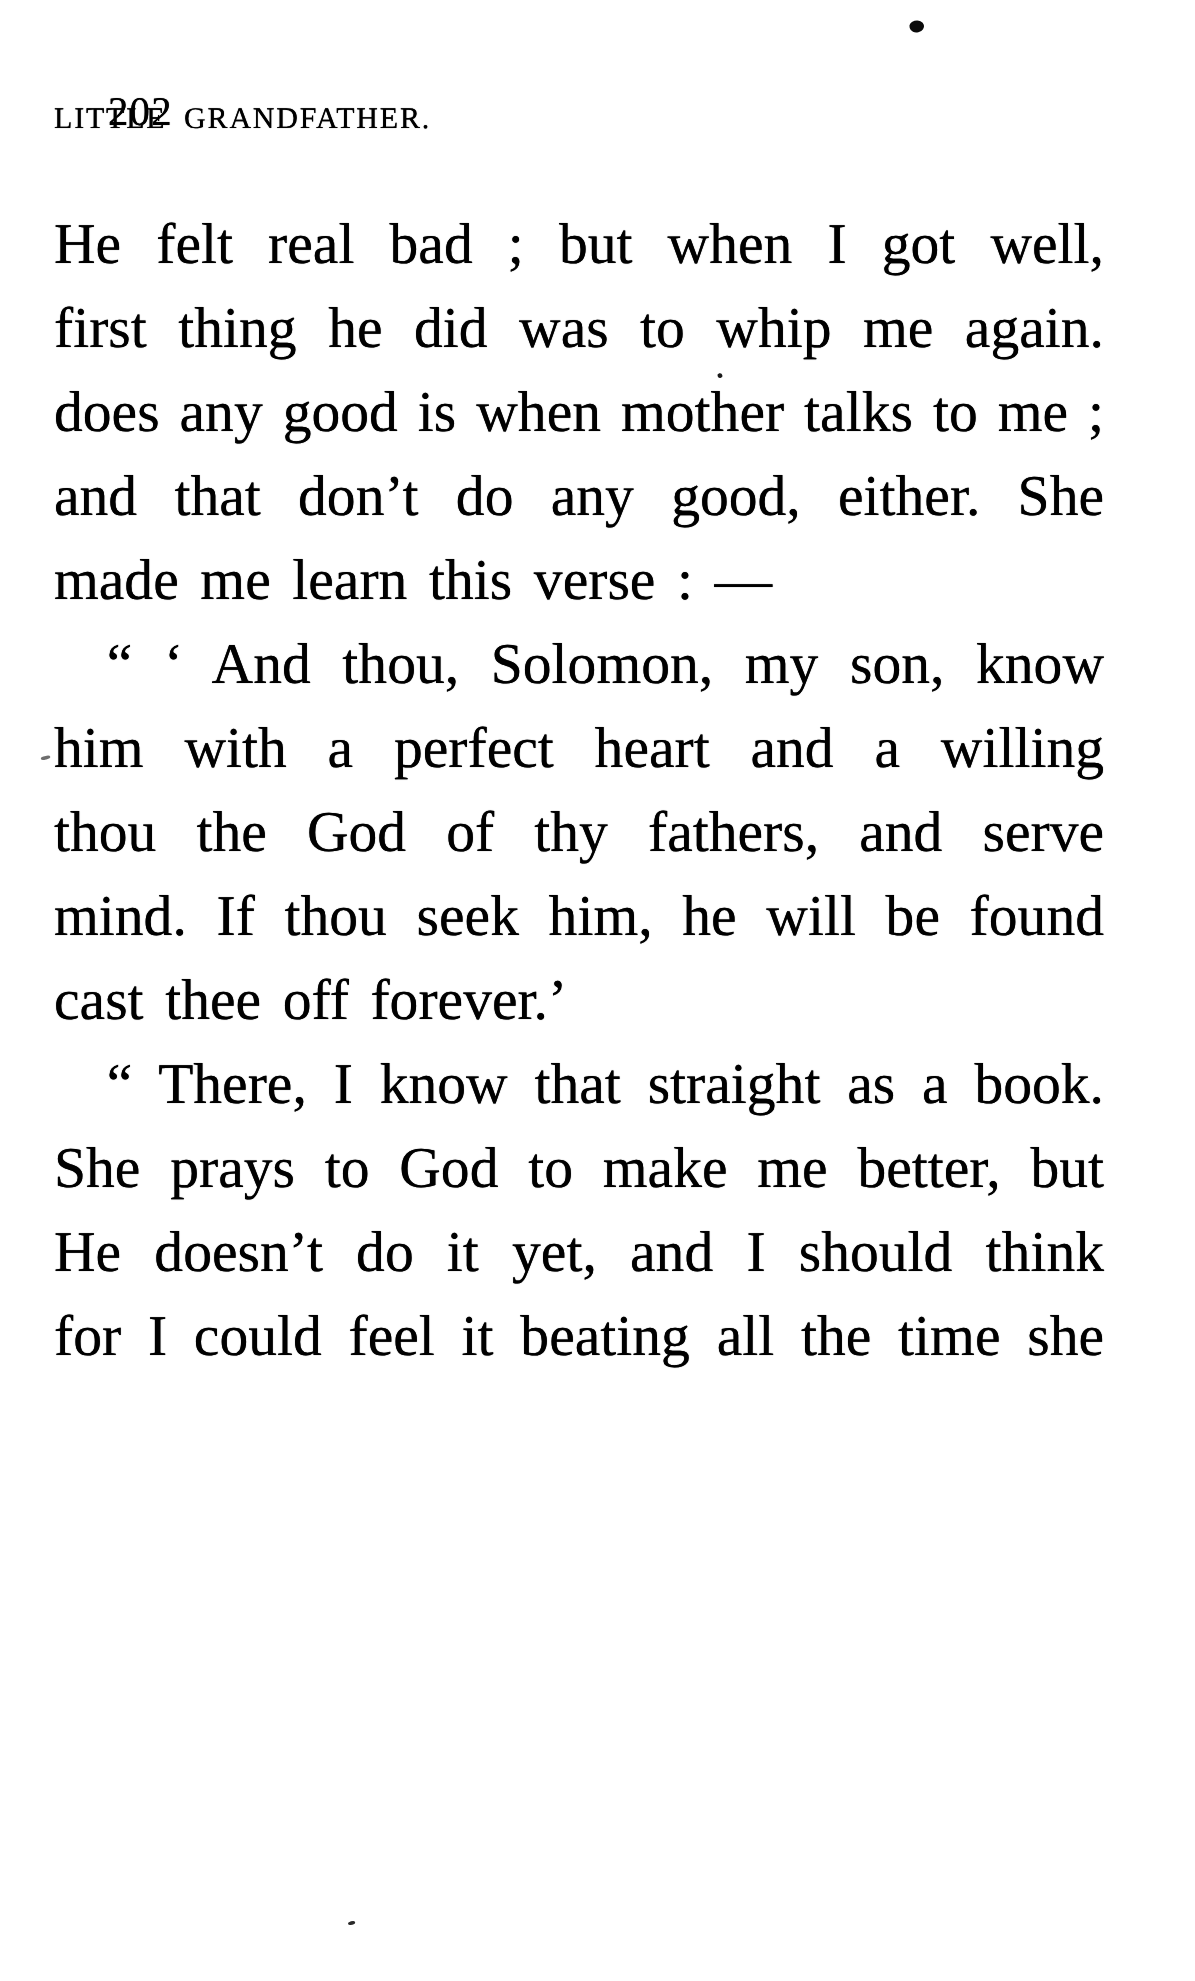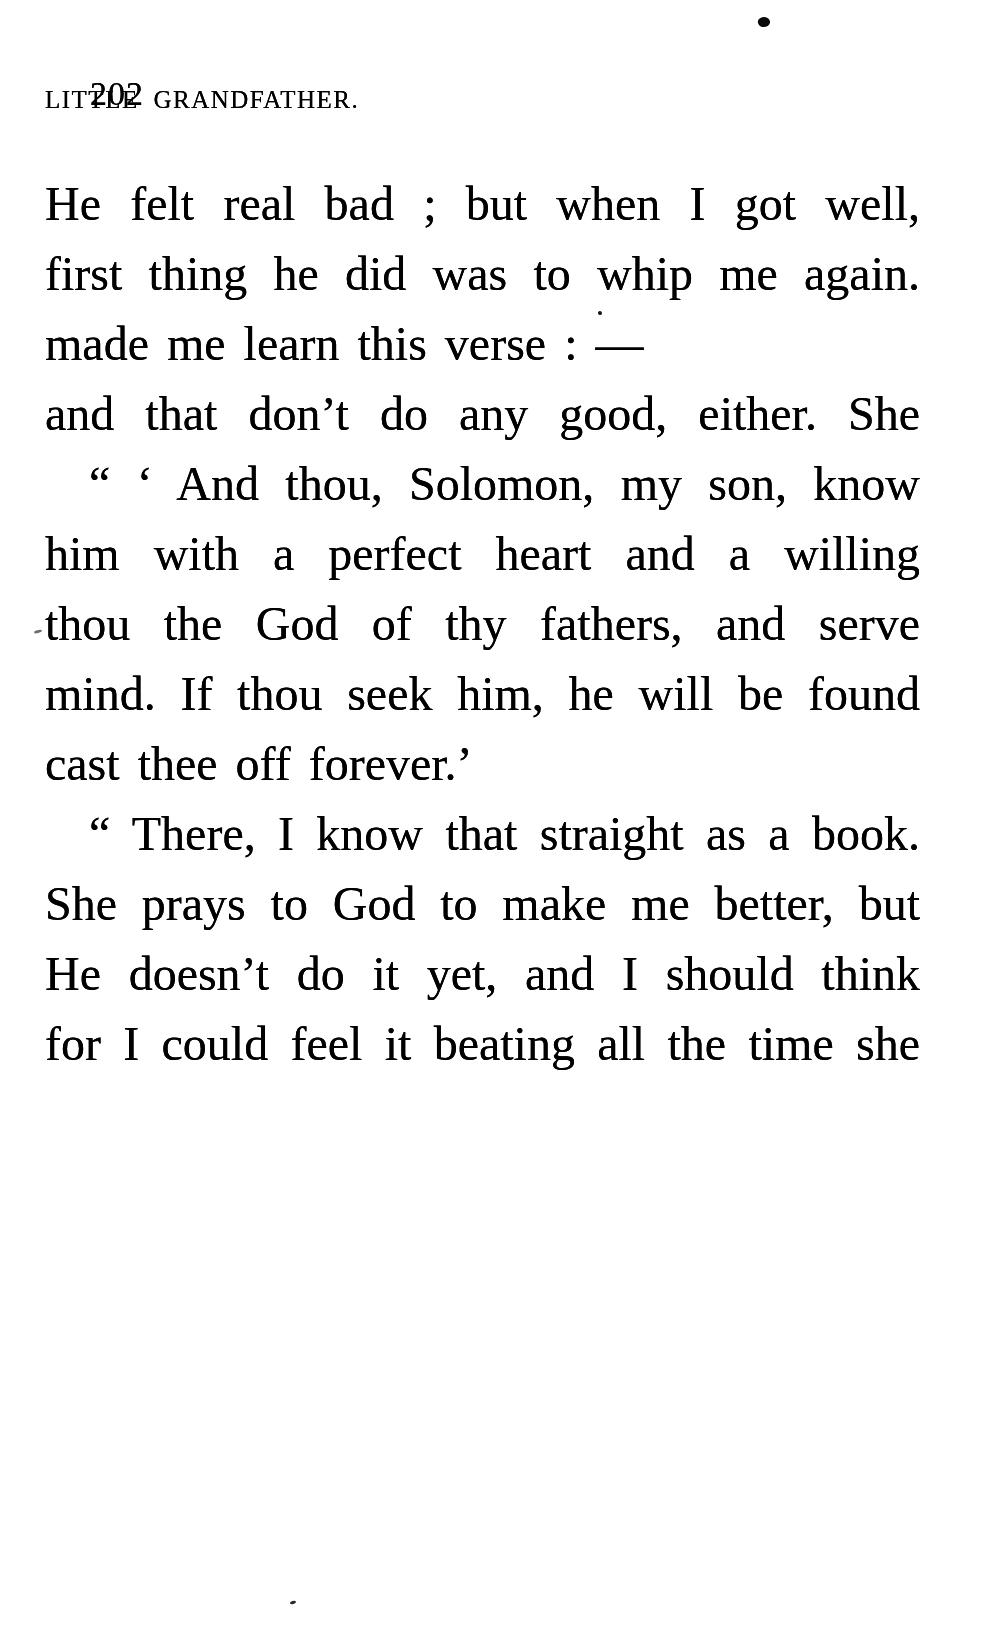--- a/index.html
+++ b/index.html
@@ -65,22 +65,23 @@
 <body>
 
 <div class="page">
   <header>
     <span class="header-pageno">202</span>
     <div class="header-title">LITTLE GRANDFATHER.</div>
   </header>
   <main class="body" id="body-lines">
       <div class="line justify">He felt real bad ; but when I got well,</div>
       <div class="line justify">first thing he did was to whip me again.</div>
+      <div class="line justify">does any good is when mother talks to me ;</div>
+      <div class="line justify">and that don’t do any good, either.  She</div>
       <div class="line nojust">made me learn this verse : —</div>
-      <div class="line justify">and that don’t do any good, either.  She</div>
       <div class="line justify indent">“ ‘ And thou, Solomon, my son, know</div>
       <div class="line justify">him with a perfect heart and a willing</div>
       <div class="line justify">thou the God of thy fathers, and serve</div>
       <div class="line justify">mind.  If thou seek him, he will be found</div>
       <div class="line nojust">cast thee off forever.’</div>
       <div class="line justify indent">“ There, I know that straight as a book.</div>
       <div class="line justify">She prays to God to make me better, but</div>
       <div class="line justify">He doesn’t do it yet, and I should think</div>
       <div class="line justify">for I could feel it beating all the time she</div>
     </main>

